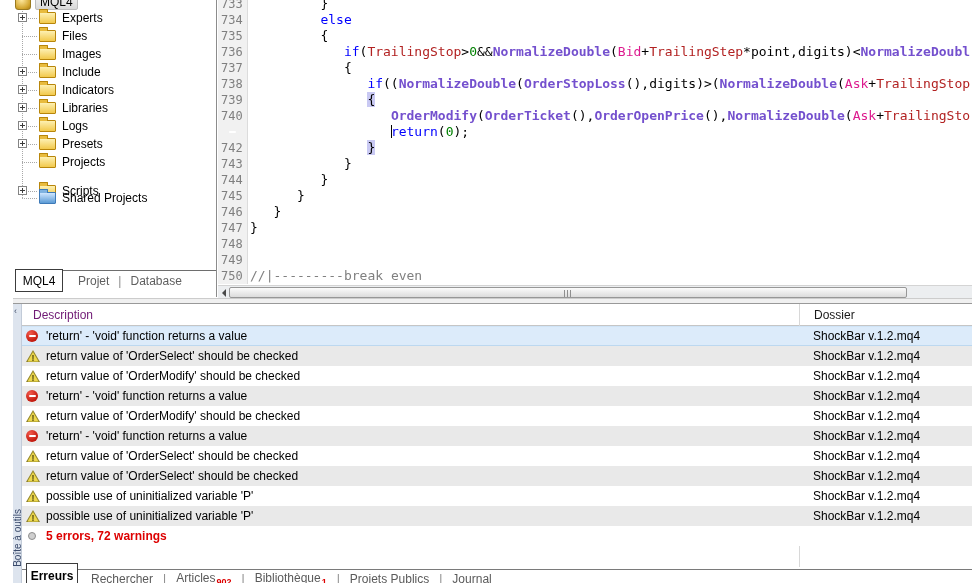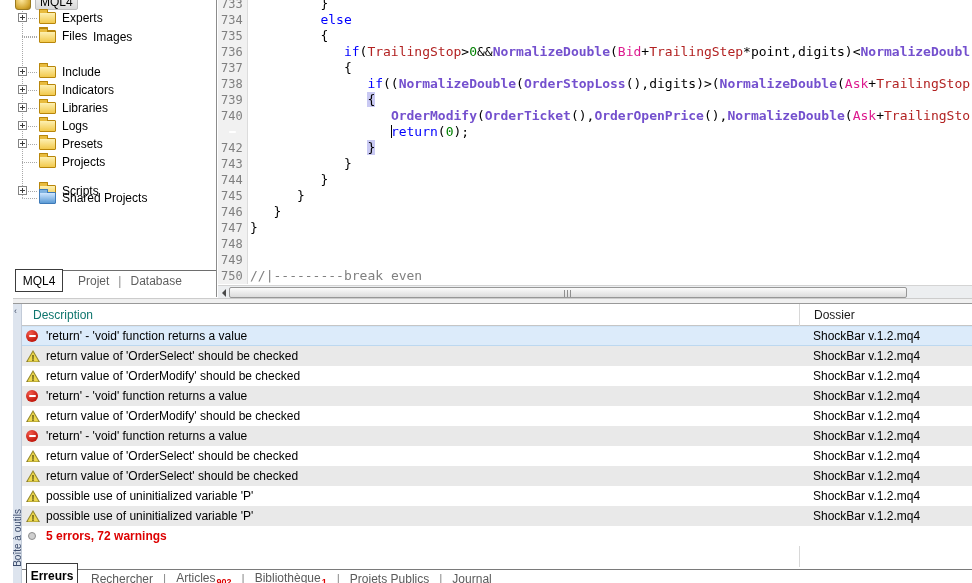--- a/index.html
+++ b/index.html
@@ -95,21 +95,21 @@
 
   
   #toolbox { position:absolute; left:0; top:304px; width:972px; height:279px; background:#fff; }
   #tb-strip { position:absolute; left:0; top:0; width:9px; height:279px; background:#dde4ee;
               border-right:1px solid #c2cbd8; }
   #tb-collapse { position:absolute; left:1px; top:2px; font-size:9px; color:#44506b; cursor:pointer; }
   #tb-side-label { position:absolute; left:-1px; bottom:16px; writing-mode:vertical-rl;
               transform:rotate(180deg); font-size:10px; color:#3a4a6b; white-space:nowrap; }
   #tb-header { position:absolute; left:9px; top:0; width:963px; height:22px; background:#fff;
                border-bottom:1px solid #c5c5c5; }
-  .tb-h-desc { position:absolute; left:11px; top:4px; color:#0f766e; }
+  .tb-h-desc { position:absolute; left:11px; top:4px; color:#701a75; }
   .tb-h-file { position:absolute; left:792px; top:4px; color:#1a1a1a; }
   #tb-colsep { position:absolute; left:786px; top:0; width:1px; height:263px; background:#d8d8d8; }
   #tb-rows { position:absolute; left:9px; top:22px; width:963px; }
   .tb-row { position:relative; height:20px; display:flex; align-items:center; background:#fff; }
   .tb-row.alt { background:#e9e9e9; }
   .tb-row.sel { background:#dcebfa; box-shadow:inset 0 -1px 0 #bcd8f0, inset 0 1px 0 #cfe4f7; }
   .tb-row .row-icon { margin-left:4px; width:16px; display:flex; justify-content:flex-start; }
   .tb-row .row-desc { margin-left:4px; white-space:nowrap; }
   .tb-row .row-file { position:absolute; left:791px; white-space:nowrap; }
   .tb-row.status .row-desc { color:var(--errtxt); font-weight:bold; }
@@ -139,21 +139,21 @@
           <div class="tree-connector" style="top: 9px;"></div>
           <div class="expander" style="top: 4px;"></div>
           <div class="folder"></div>
           <span class="tree-label">Experts</span>
         </div>
         <div class="tree-row" style="top: 27px;">
           <div class="tree-connector" style="top: 9px;"></div>
           <div class="folder"></div>
           <span class="tree-label">Files</span>
         </div>
-        <div class="tree-row" style="top: 28px; gap: 31px;">
+        <div class="tree-row" style="top: 45px;">
           <div class="tree-connector" style="top: 9px;"></div>
           <div class="folder"></div>
           <span class="tree-label">Images</span>
         </div>
         <div class="tree-row" style="top: 63px;">
           <div class="tree-connector" style="top: 9px;"></div>
           <div class="expander" style="top: 4px;"></div>
           <div class="folder"></div>
           <span class="tree-label">Include</span>
         </div>

